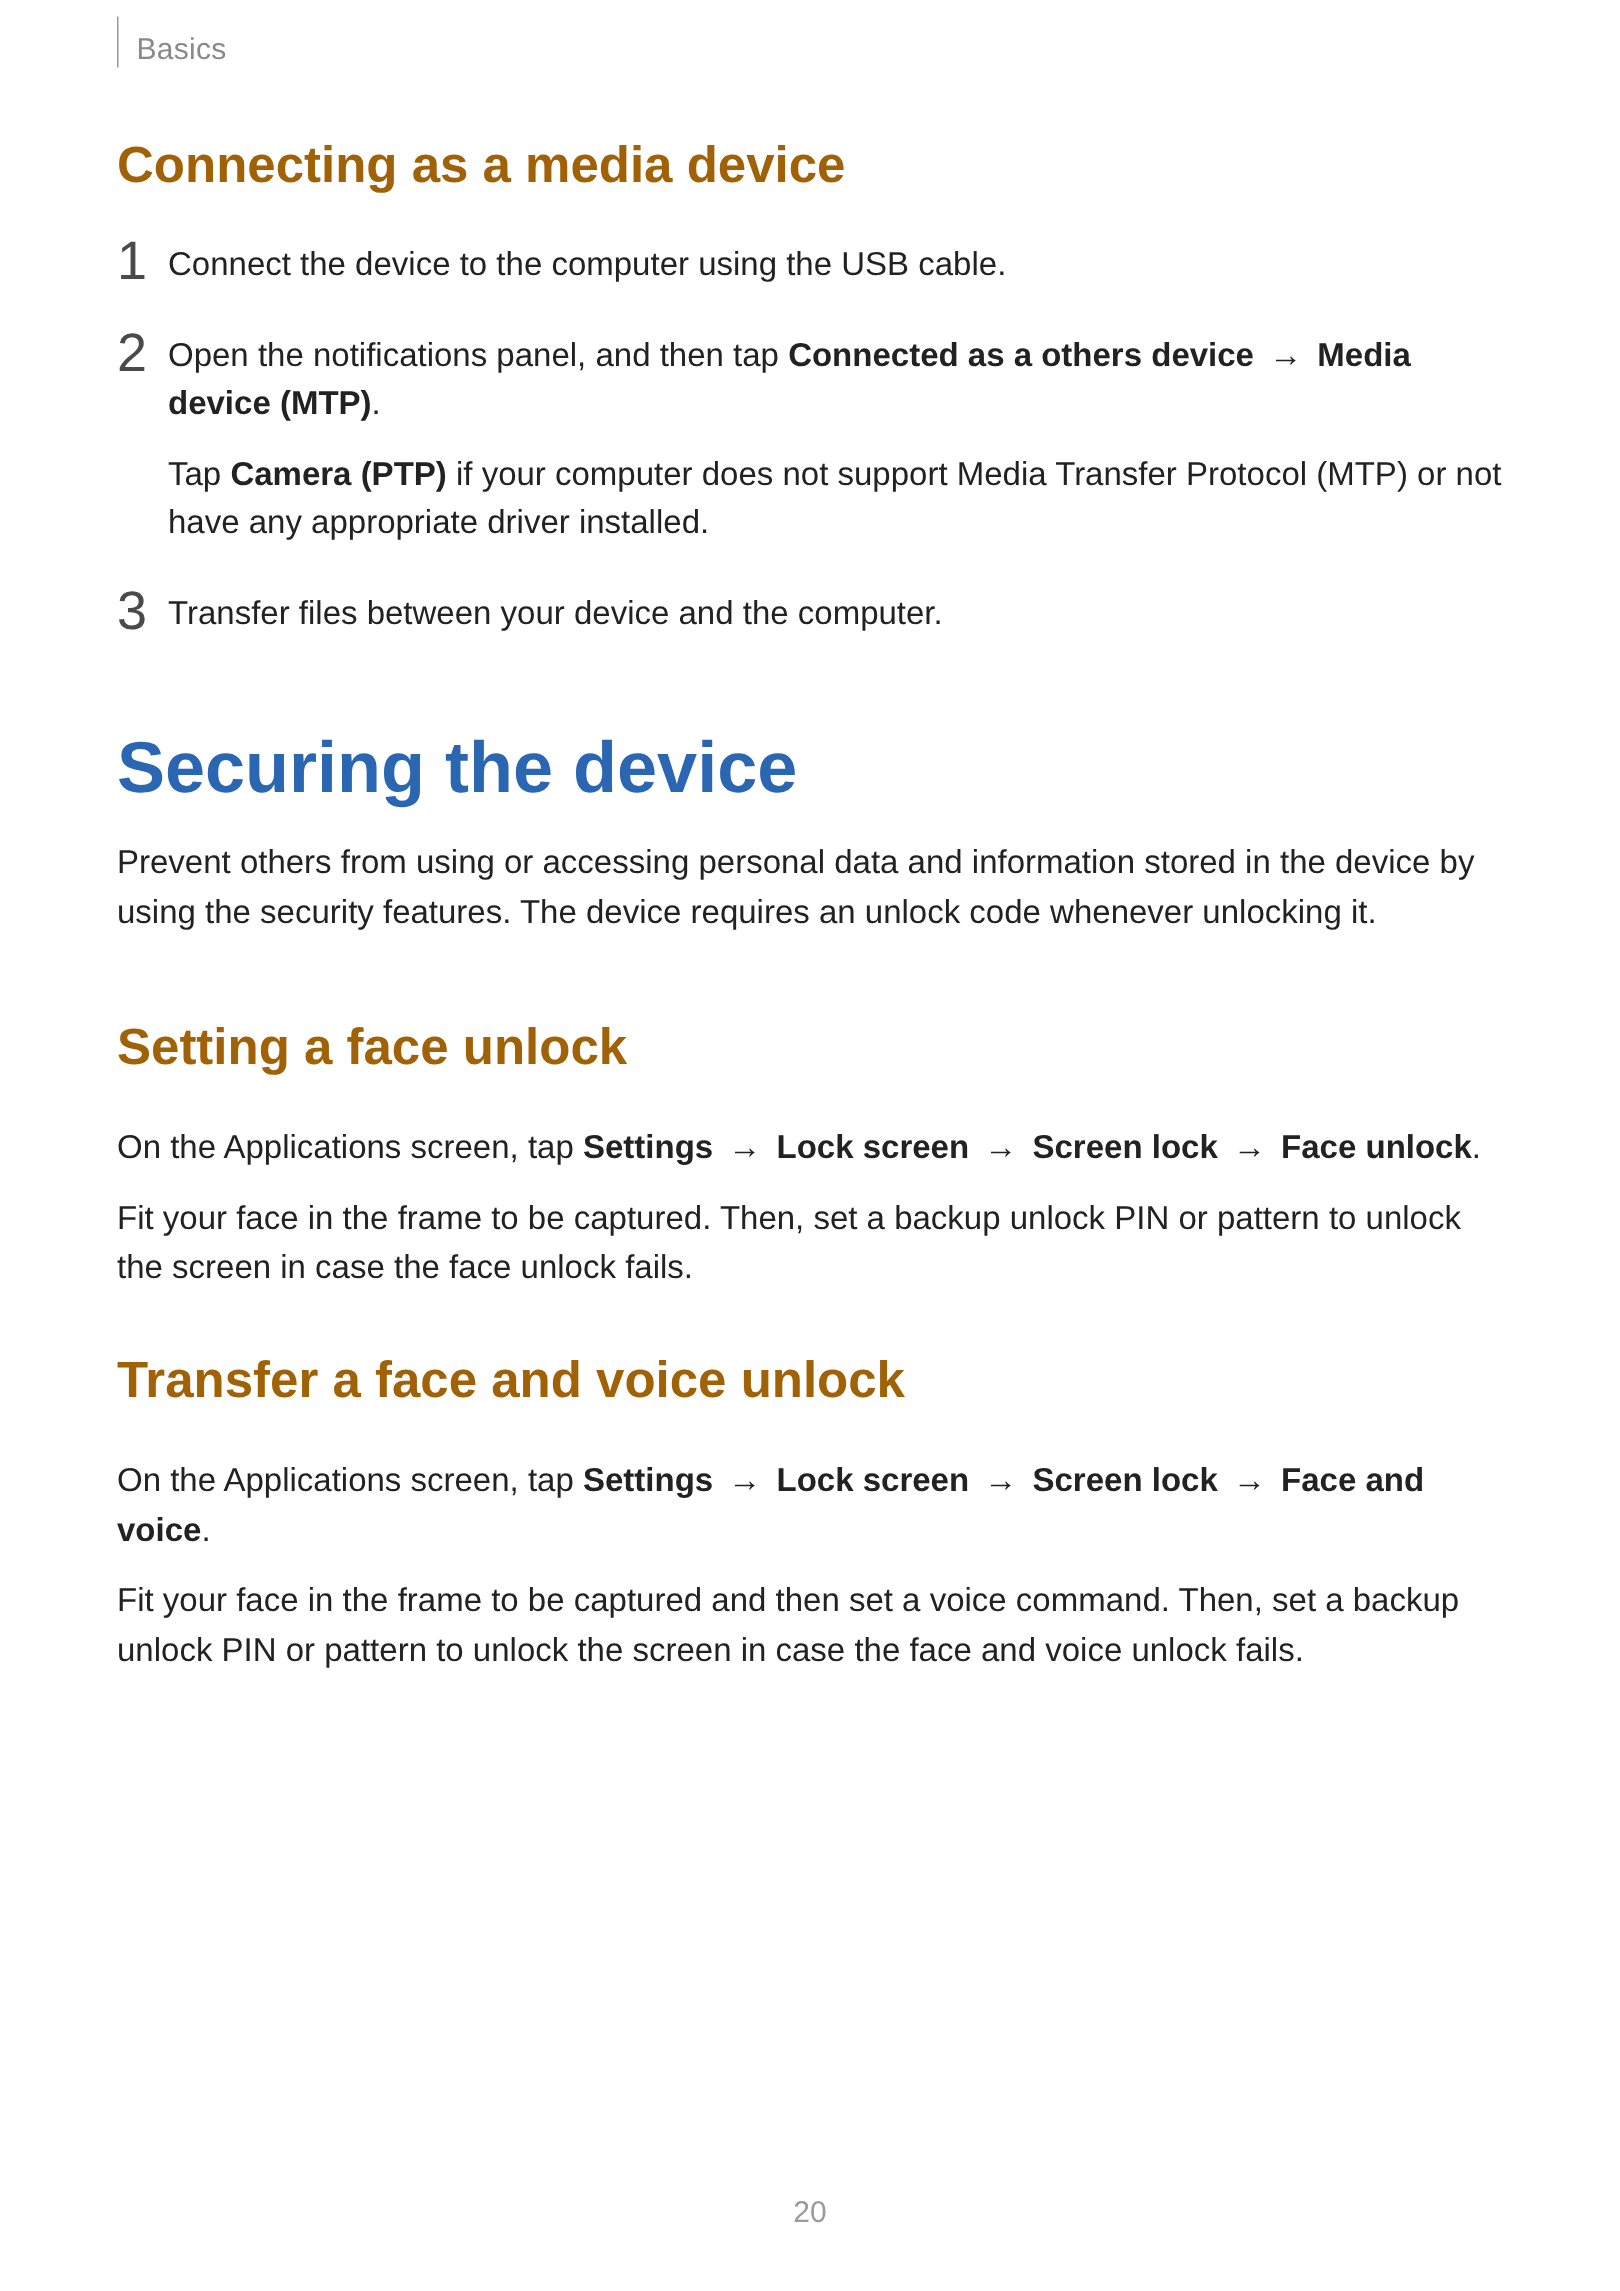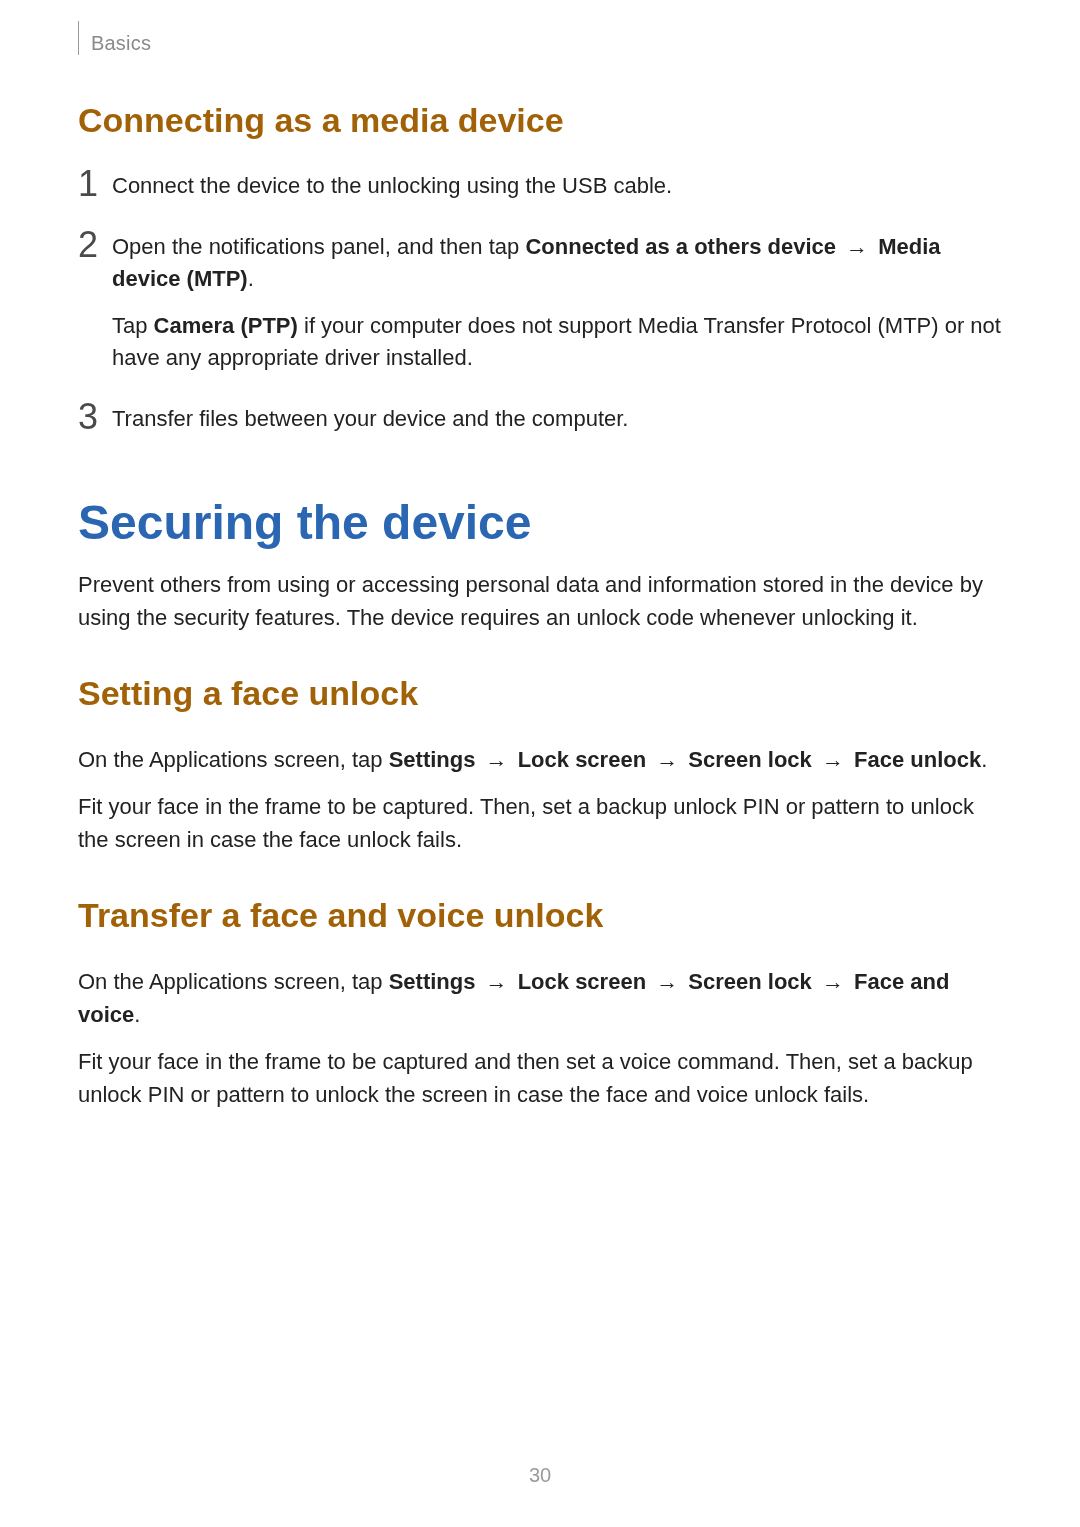--- a/index.html
+++ b/index.html
@@ -9,21 +9,21 @@
     height: 1527px;
     background: #ffffff;
     font-family: "Segoe UI", "Helvetica Neue", Arial, sans-serif;
     color: #222;
   }
   .page {
     position: relative;
     width: 1080px;
     height: 1527px;
     box-sizing: border-box;
-    padding: 32px 78px 0 78px;
+    padding: 22px 78px 0 78px;
   }
   .header-row {
     display: flex;
     align-items: center;
     margin-bottom: 46px;
   }
   .header-tick {
     width: 0;
     border-left: 1.5px solid #9a9a9a;
     height: 34px;
@@ -106,21 +106,21 @@
     <div class="header-tick"></div>
     <span class="section-label">Basics</span>
   </div>
 
   <h2 class="h2">Connecting as a media device</h2>
 
   <ol class="ol">
     <li>
       <div class="step-num">1</div>
       <div class="step-body">
-        <p>Connect the device to the unlocking using the USB cable.</p>
+        <p>Connect the device to the computer using the USB cable.</p>
       </div>
     </li>
 
     <li>
       <div class="step-num">2</div>
       <div class="step-body">
         <p>
           <span>Open the notifications panel, and then tap </span><span class="bold">Connected as a others device</span><span class="arrow"> → </span><span class="bold">Media device (MTP)</span><span>.</span>
         </p>
         <p>
@@ -134,29 +134,29 @@
       <div class="step-body">
         <p>Transfer files between your device and the computer.</p>
       </div>
     </li>
   </ol>
 
   <h1 class="h1">Securing the device</h1>
   <p class="body-text">Prevent others from using or accessing personal data and information stored in the device by using the security features. The device requires an unlock code whenever unlocking it.</p>
 
   <div class="block">
-    <h2 class="h2" style="margin-top:40px;">Setting a face unlock</h2>
+    <h2 class="h2" style="margin-top:55px;">Setting a face unlock</h2>
     <p class="body-text">
       <span>On the Applications screen, tap </span><span class="bold">Settings</span><span class="arrow"> → </span><span class="bold">Lock screen</span><span class="arrow"> → </span><span class="bold">Screen lock</span><span class="arrow"> → </span><span class="bold">Face unlock</span><span>.</span>
     </p>
     <p class="body-text">Fit your face in the frame to be captured. Then, set a backup unlock PIN or pattern to unlock the screen in case the face unlock fails.</p>
   </div>
 
   <div class="block">
     <h2 class="h2">Transfer a face and voice unlock</h2>
     <p class="body-text">
       <span>On the Applications screen, tap </span><span class="bold">Settings</span><span class="arrow"> → </span><span class="bold">Lock screen</span><span class="arrow"> → </span><span class="bold">Screen lock</span><span class="arrow"> → </span><span class="bold">Face and voice</span><span>.</span>
     </p>
     <p class="body-text">Fit your face in the frame to be captured and then set a voice command. Then, set a backup unlock PIN or pattern to unlock the screen in case the face and voice unlock fails.</p>
   </div>
 
-  <div class="page-num">30</div>
+  <div class="page-num">20</div>
 </div>
 
 </body></html>

